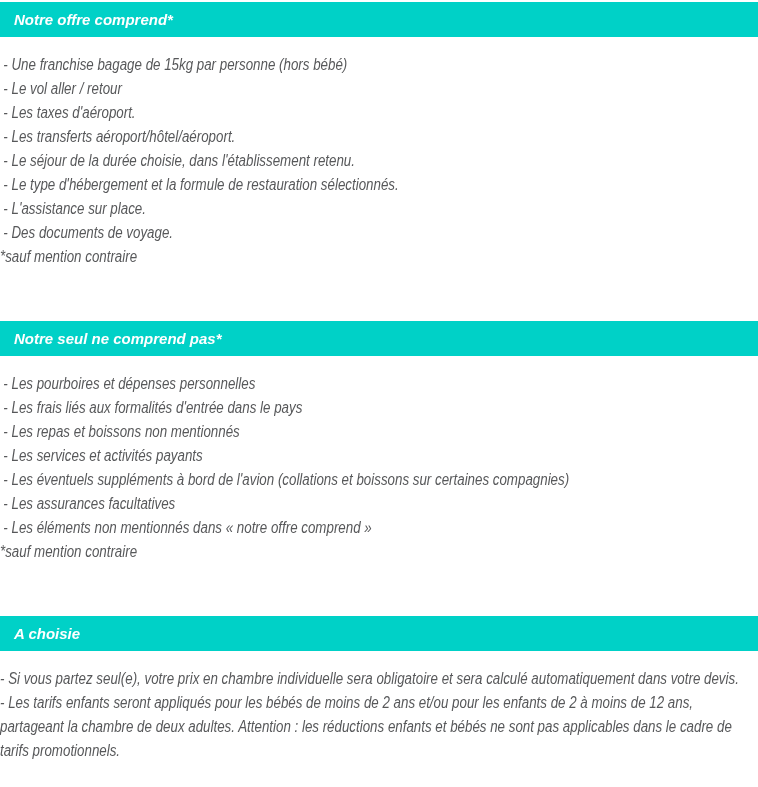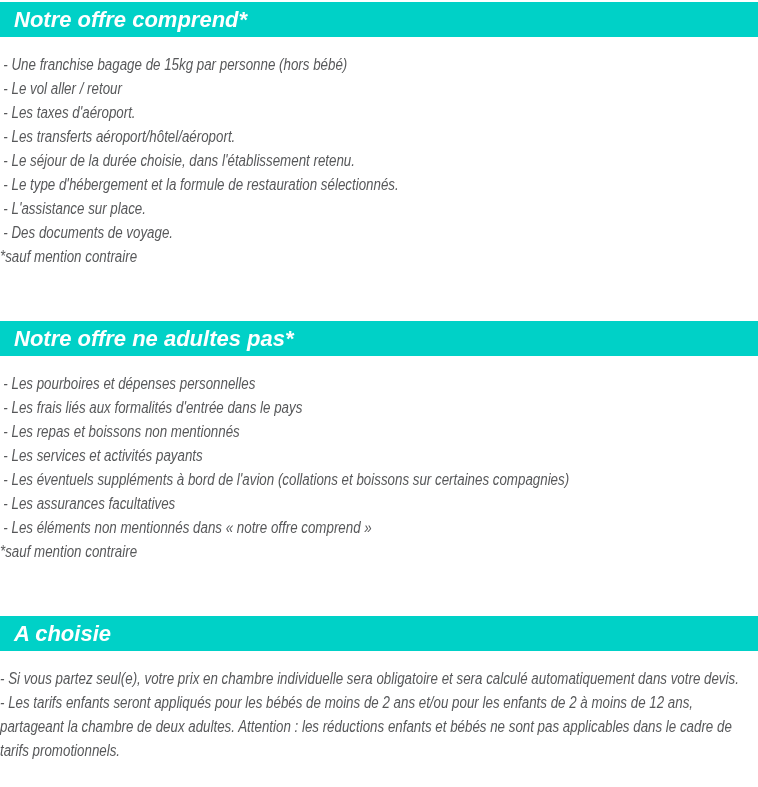--- a/index.html
+++ b/index.html
@@ -18,21 +18,21 @@
     height: 35px;
     width: 100%;
     background: var(--accent, #00D1C7);
     display: flex;
     align-items: center;
     padding-left: 14px;
     box-sizing: border-box;
   }
   .bar-title {
     margin: 0;
-    font-size: 22px;
+    font-size: 15px;
     font-weight: bold;
     font-style: italic;
     color: var(--header-text, #ffffff);
     white-space: nowrap;
   }
   .content {
     padding-top: 16px;
     font-style: italic;
     font-size: 16px;
     line-height: 24px;
@@ -62,21 +62,21 @@
       <div class="item">- Le séjour de la durée choisie, dans l'établissement retenu.</div>
       <div class="item">- Le type d'hébergement et la formule de restauration sélectionnés.</div>
       <div class="item">- L'assistance sur place.</div>
       <div class="item">- Des documents de voyage.</div>
       <div class="footnote">*sauf mention contraire</div>
     </div>
   </section>
 
   <section>
     <div class="bar">
-      <h2 class="bar-title">Notre offre ne adultes pas*</h2>
+      <h2 class="bar-title">Notre seul ne comprend pas*</h2>
     </div>
     <div class="content">
       <div class="item">- Les pourboires et dépenses personnelles</div>
       <div class="item">- Les frais liés aux formalités d'entrée dans le pays</div>
       <div class="item">- Les repas et boissons non mentionnés</div>
       <div class="item">- Les services et activités payants</div>
       <div class="item">- Les éventuels suppléments à bord de l'avion (collations et boissons sur certaines compagnies)</div>
       <div class="item">- Les assurances facultatives</div>
       <div class="item">- Les éléments non mentionnés dans « notre offre comprend »</div>
       <div class="footnote">*sauf mention contraire</div>

